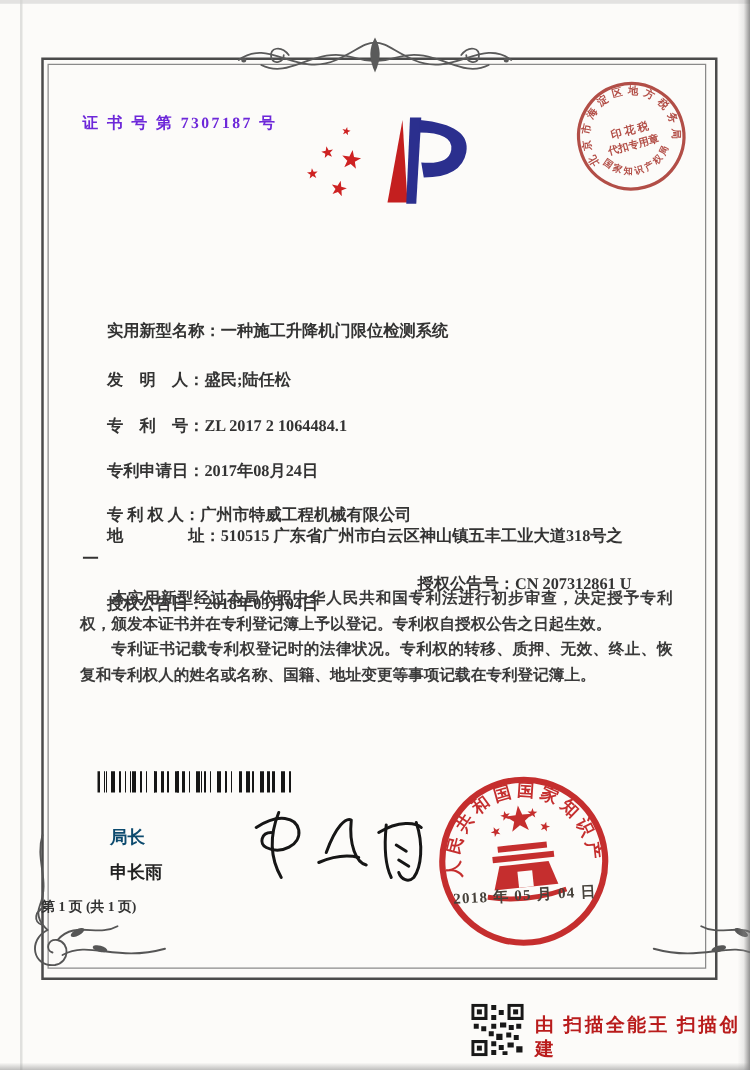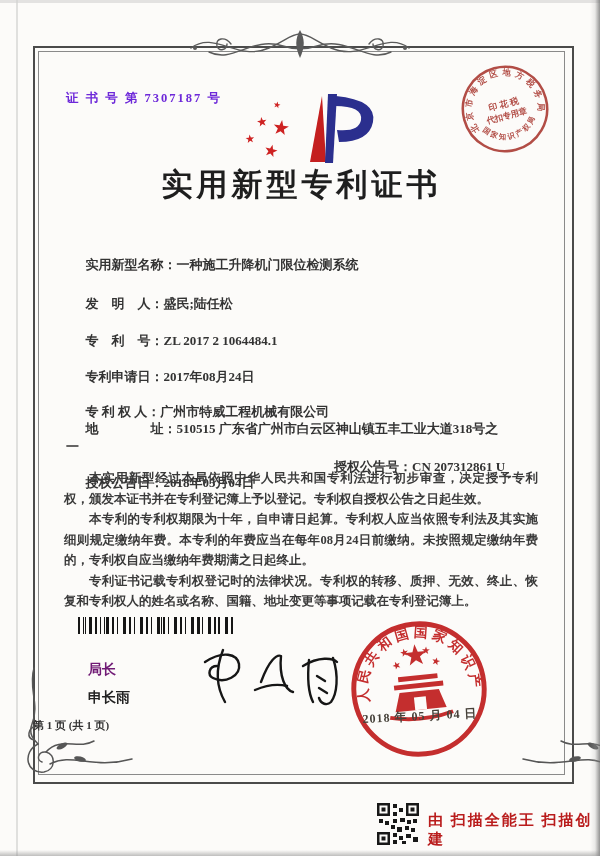--- a/index.html
+++ b/index.html
@@ -31,21 +31,21 @@
 
   .paras{left:64px;top:468px;width:474px;font-size:12.5px;line-height:20.5px;
          font-weight:600;color:#3a3a3a;text-align:justify;}
   .paras p{margin:0;text-indent:2em;}
 
   .barcode{left:78px;top:617px;width:156px;height:17px;
     background:
       repeating-linear-gradient(90deg,#161616 0 2px,rgba(0,0,0,0) 2px 5px,#161616 5px 6px,rgba(0,0,0,0) 6px 11px,#161616 11px 14px,rgba(0,0,0,0) 14px 17px),
       repeating-linear-gradient(90deg,rgba(0,0,0,0) 0 7px,#161616 7px 8px,rgba(0,0,0,0) 8px 19px);}
 
-  .director-title{left:88px;top:661px;font-size:14px;font-weight:700;color:#701a75;}
+  .director-title{left:88px;top:661px;font-size:14px;font-weight:700;color:#0c4a6e;}
   .director-name{left:88px;top:689px;font-size:14px;font-weight:700;color:#222;}
 
   .seal-date{left:356px;top:708px;width:128px;text-align:center;font-size:12px;font-weight:700;
              color:#46413a;letter-spacing:1px;transform:rotate(-3deg);}
 
   .page-num{left:33px;top:718px;width:537px;text-align:left;font-size:11px;font-weight:600;color:#333;}
 
   .scan-caption{left:428px;top:811px;font-size:15px;font-weight:700;letter-spacing:2px;color:#b91c1c;}
 
   svg{display:block;}
@@ -111,21 +111,20 @@
     <path d="M96,6 Q137,10 133,32 Q129,52 99,52 L97,40 Q119,42 121,30 Q123,16 95,16 Z" fill="#2b2f8e"></path>
     <g fill="#ce2222">
       <use href="#star-l" transform="translate(37,15) scale(0.35) rotate(12)"></use>
       <use href="#star-l" transform="translate(22,32) scale(0.5) rotate(-10)"></use>
       <use href="#star-l" transform="translate(41,38) scale(0.8) rotate(8)"></use>
       <use href="#star-l" transform="translate(10,49) scale(0.45) rotate(-6)"></use>
       <use href="#star-l" transform="translate(31,61) scale(0.65) rotate(14)"></use>
     </g>
   </svg>
 
-  <div class="abs title">实用新型专利证书</div>
 
   <svg class="abs" style="left:456px;top:60px;" width="98" height="98" viewBox="0 0 100 100">
     <g transform="rotate(-15 50 50)" opacity="0.88">
       <circle cx="50" cy="50" r="43" fill="none" stroke="#a8362e" stroke-width="2.6"></circle>
       <defs>
         <path id="stamp-arc-top" d="M18,61 A34,34 0 1 1 82,61"></path>
         <path id="stamp-arc-bot" d="M24,68 A33,33 0 0 0 76,68"></path>
       </defs>
       <text font-size="8.5" font-weight="700" fill="#a8362e" letter-spacing="4">
         <textPath href="#stamp-arc-top" startOffset="50%" text-anchor="middle">北京市海淀区地方税务局</textPath>
@@ -159,21 +158,20 @@
 一</span>
     </div>
     <div class="frow" style="top:458px;width:478px;">
       <span>授权公告日：</span><span>2018年05月04日</span>
       <span class="grant-right"><span>授权公告号：</span><span>CN 207312861 U</span></span>
     </div>
   </div>
 
   <div class="abs paras">
     <p>本实用新型经过本局依照中华人民共和国专利法进行初步审查，决定授予专利权，颁发本证书并在专利登记簿上予以登记。专利权自授权公告之日起生效。</p>
-    <p>本专利的专利权期限为十年，自申请日起算。专利权人应当依照专利法及其实施细则规定缴纳年费。本专利的年费应当在每年08月24日前缴纳。未按照规定缴纳年费的，专利权自应当缴纳年费期满之日起终止。</p>
     <p>专利证书记载专利权登记时的法律状况。专利权的转移、质押、无效、终止、恢复和专利权人的姓名或名称、国籍、地址变更等事项记载在专利登记簿上。</p>
   </div>
 
   <div class="abs barcode"></div>
 
   <div class="abs director-title">局长</div>
   <div class="abs director-name">申长雨</div>
 
   <svg class="abs" style="left:185px;top:636px;" width="165" height="80" viewBox="0 0 165 80">
     <g fill="none" stroke="#161616" stroke-width="2.4" stroke-linecap="round" stroke-linejoin="round">

